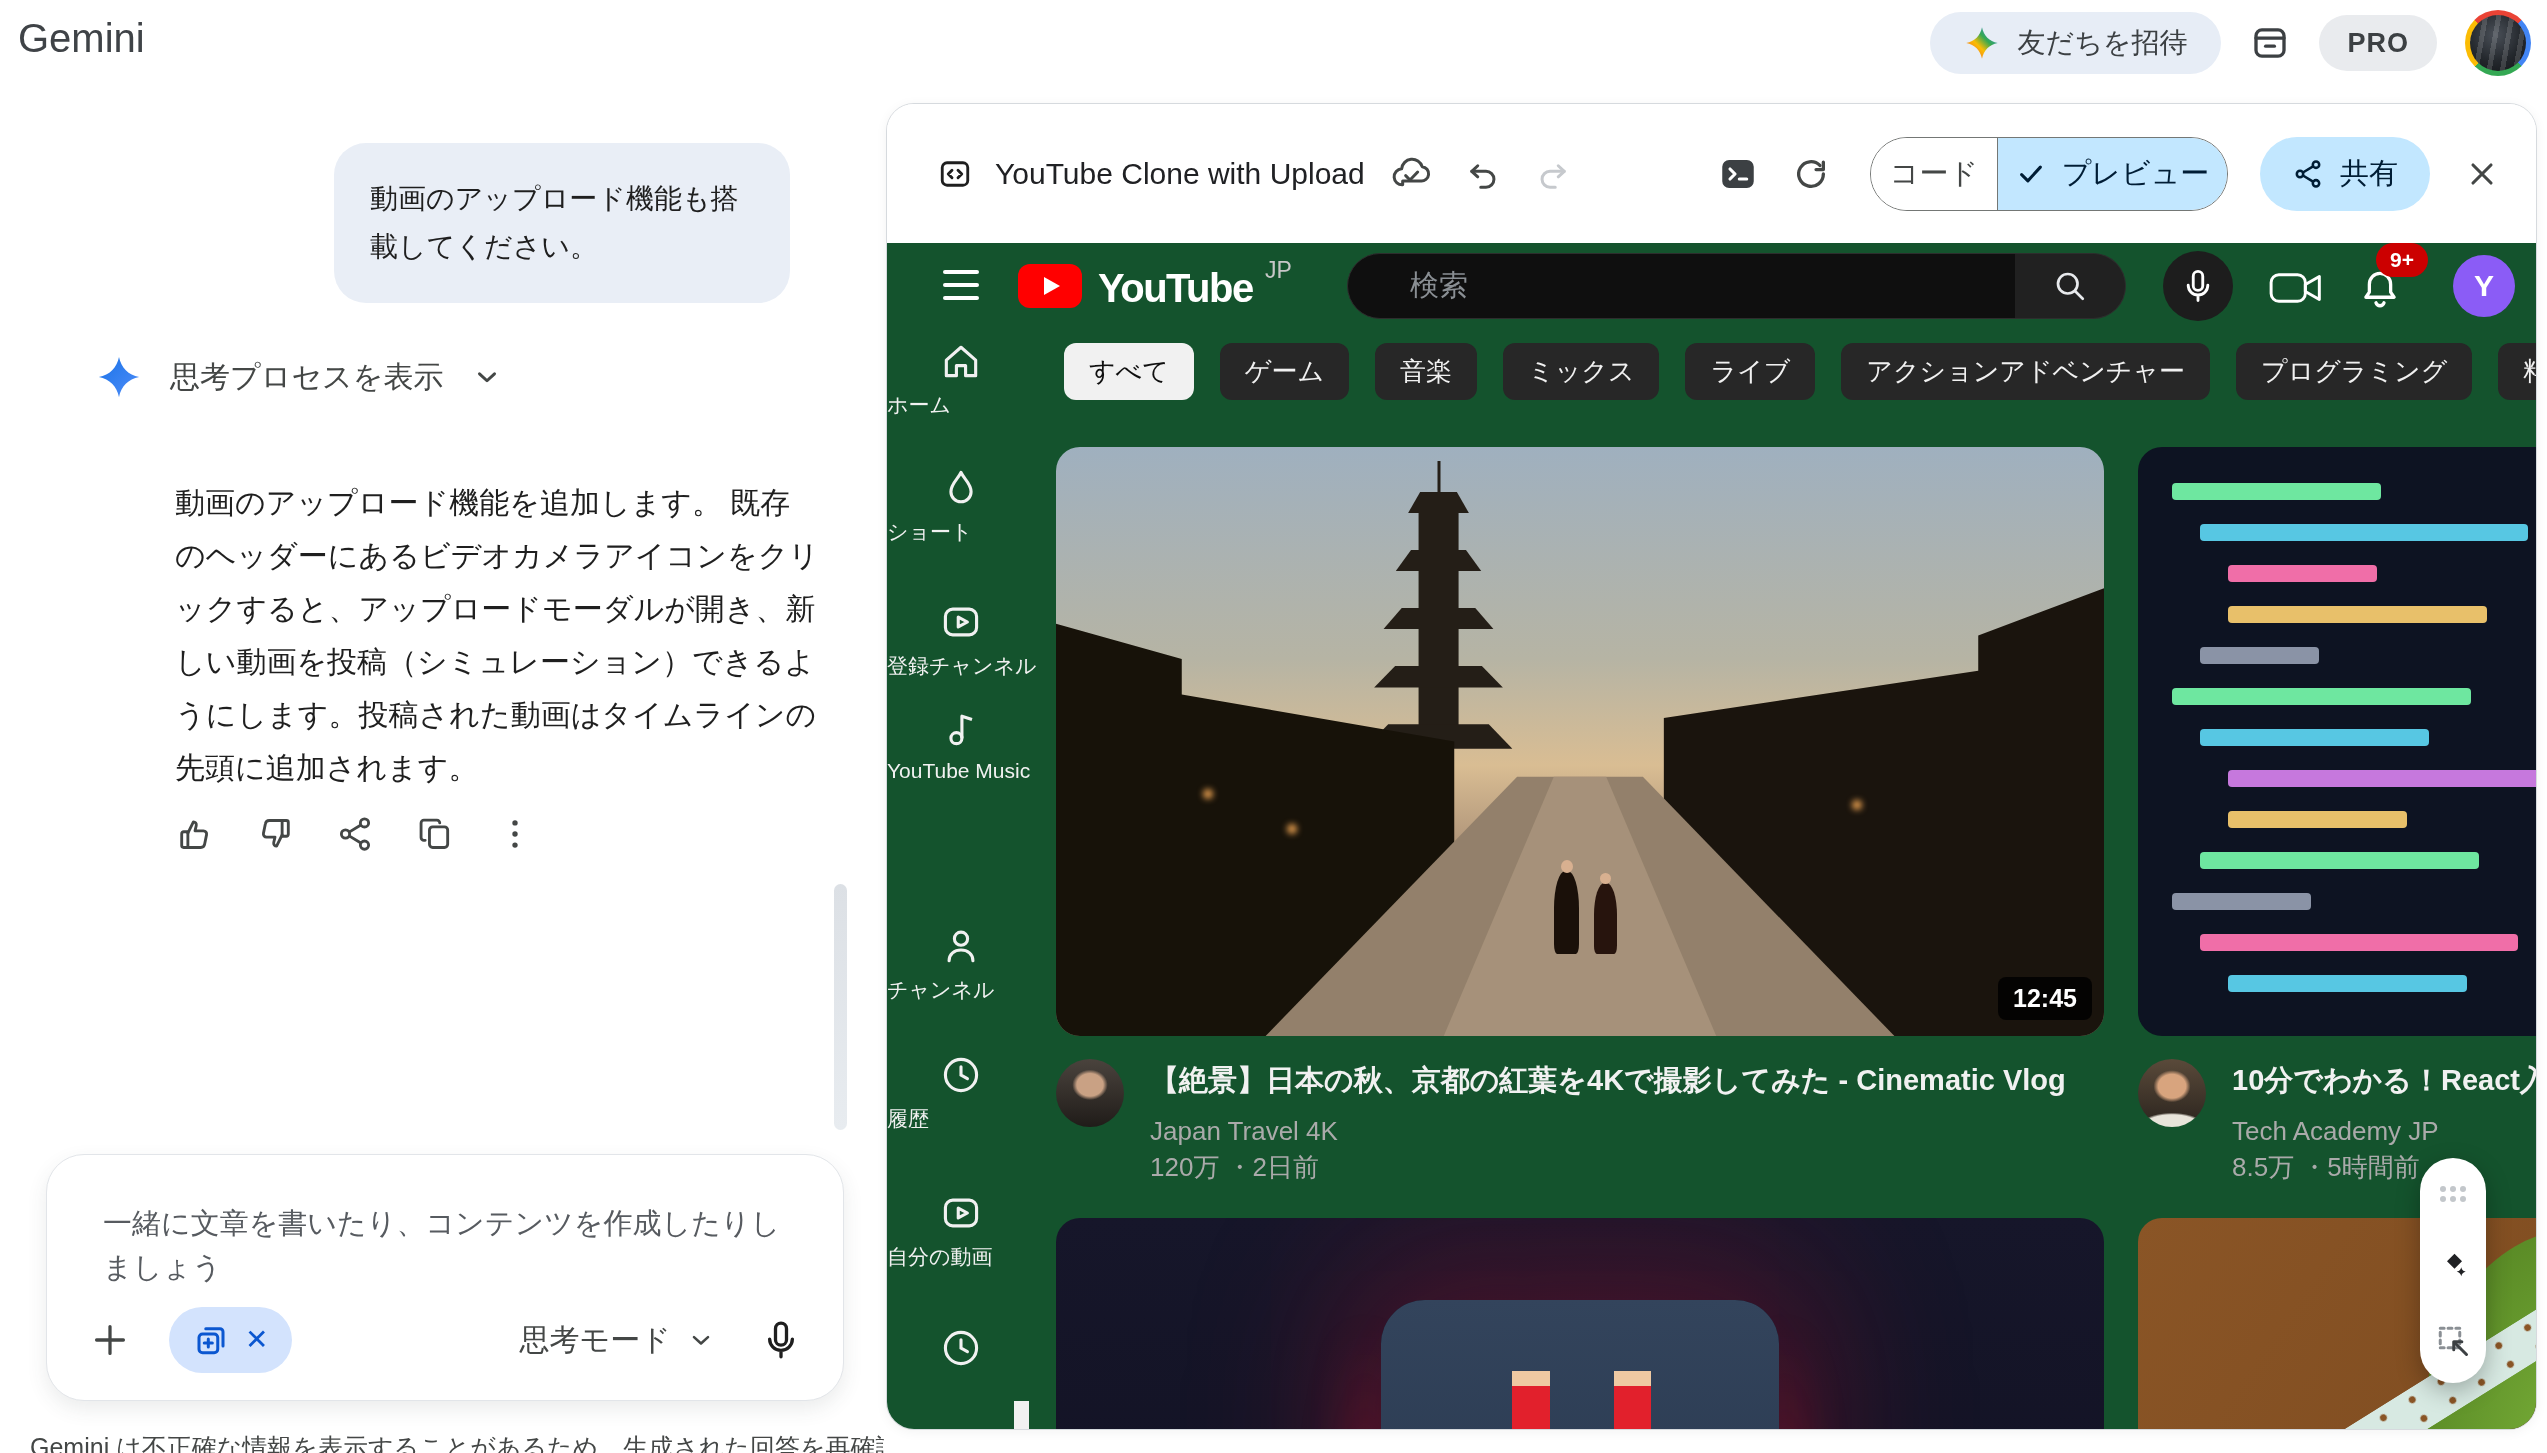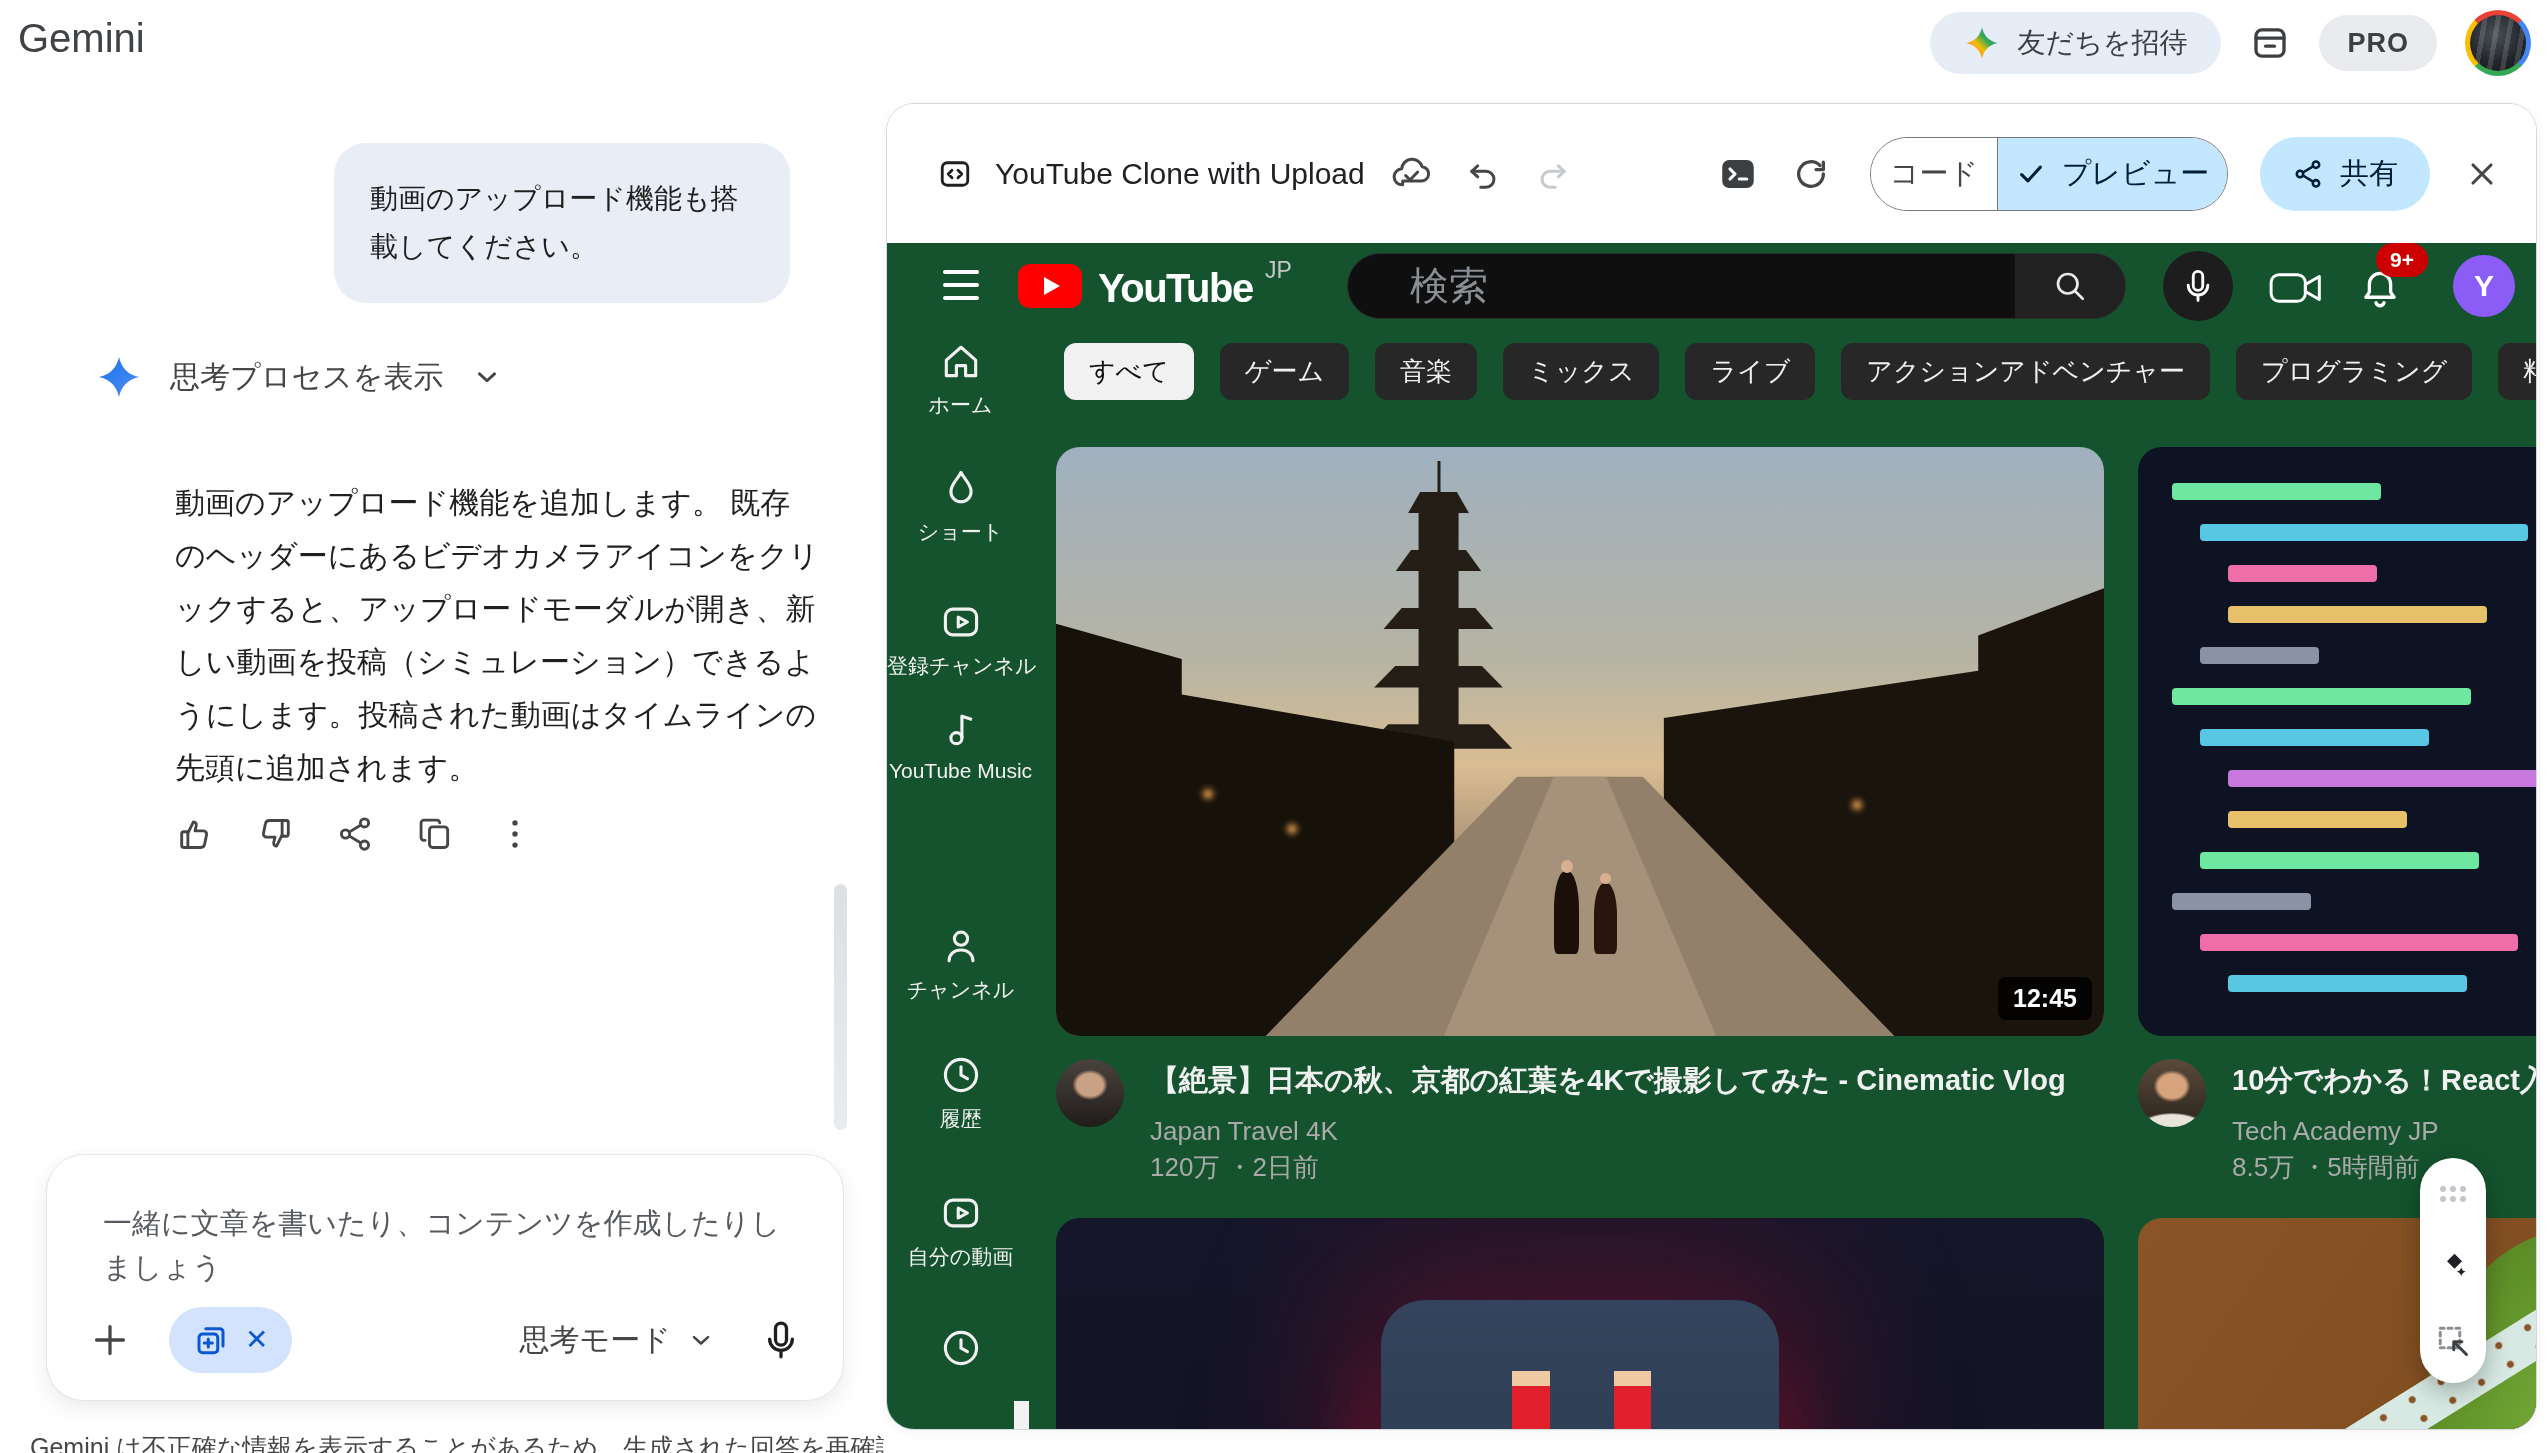--- a/index.html
+++ b/index.html
@@ -79,36 +79,36 @@
   
   #yt { position:absolute; left:0; top:139px; right:0; bottom:0; background:#14532d; overflow:hidden; }
   #yt-hamburger { position:absolute; left:56px; top:27px; width:36px; cursor:pointer; }
   #yt-hamburger i { display:block; height:4px; background:#fff; border-radius:2px; margin-bottom:9px; }
   #yt-logo { position:absolute; left:131px; top:21px; cursor:pointer; }
   #yt-wordmark { position:absolute; left:211px; top:23px; font-size:40px; font-weight:bold; color:#fff;
     letter-spacing:-1.5px; cursor:pointer; }
   #yt-region { position:absolute; left:378px; top:14px; font-size:23px; color:#c7c7c7; }
   #yt-search { position:absolute; left:460px; top:10px; width:669px; height:66px; background:#0f0f0f;
     border:1px solid #2d2d2d; border-radius:33px 0 0 33px; }
-  #yt-search .ph { margin:0 0 0 62px; line-height:63px; font-size:39px; color:#8a8f94; }
+  #yt-search .ph { margin:0 0 0 62px; line-height:63px; font-size:29px; color:#8a8f94; }
   #yt-search-btn { position:absolute; left:1128px; top:10px; width:111px; height:66px; background:#212121;
     border:1px solid #2d2d2d; border-left:none; border-radius:0 33px 33px 0; display:flex;
     align-items:center; justify-content:center; color:#e8eaed; cursor:pointer; }
   #yt-mic { position:absolute; left:1276px; top:8px; width:70px; height:70px; border-radius:50%;
     background:#1d1d1d; display:flex; align-items:center; justify-content:center; color:#fff; cursor:pointer; }
   #yt-camera { position:absolute; left:1381px; top:26px; color:#fff; cursor:pointer; }
   #yt-bell { position:absolute; left:1471px; top:24px; color:#fff; cursor:pointer; }
   #yt-badge { position:absolute; left:1489px; top:0px; min-width:52px; height:34px; background:#c00;
     border-radius:17px; color:#fff; font-size:21px; font-weight:bold; display:flex; align-items:center;
     justify-content:center; padding:0 8px; }
   #yt-avatar { position:absolute; left:1566px; top:12px; width:62px; height:62px; border-radius:50%;
     background:#8b5cf6; color:#fff; font-size:30px; font-weight:bold; display:flex; align-items:center;
     justify-content:center; cursor:pointer; }
 
-  .sb-item { position:absolute; left:0; width:147px; text-align:center; color:#f1f1f1; cursor:pointer; }
+  .sb-item { position:absolute; left:0; width:147px; color:#f1f1f1; cursor:pointer; }
   .sb-item svg { margin:0 auto 8px; }
   .sb-item .lbl { font-size:21px; white-space:nowrap; }
 
   #chips { position:absolute; left:177px; top:100px; right:0; height:57px; display:flex; gap:26px;
     overflow:hidden; }
   .chip { flex:0 0 auto; height:57px; padding:0 25px; border-radius:12px; background:#272727;
     color:#f1f1f1; font-size:26px; display:flex; align-items:center; cursor:pointer; white-space:nowrap; }
   .chip.active { background:#f1f1f1; color:#0f0f0f; font-weight:normal; }
 
   .thumb { position:absolute; width:1048px; height:589px; border-radius:24px; overflow:hidden; cursor:pointer; }

